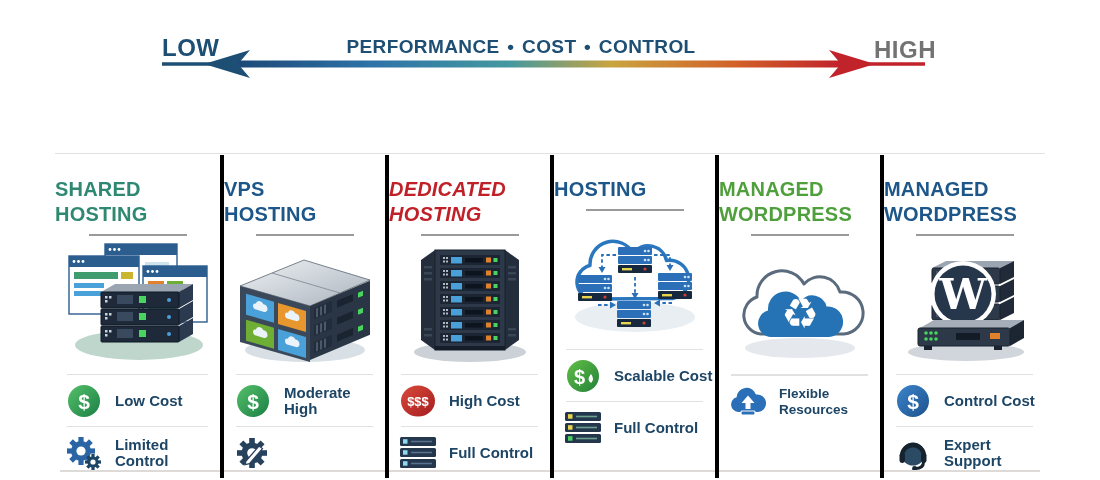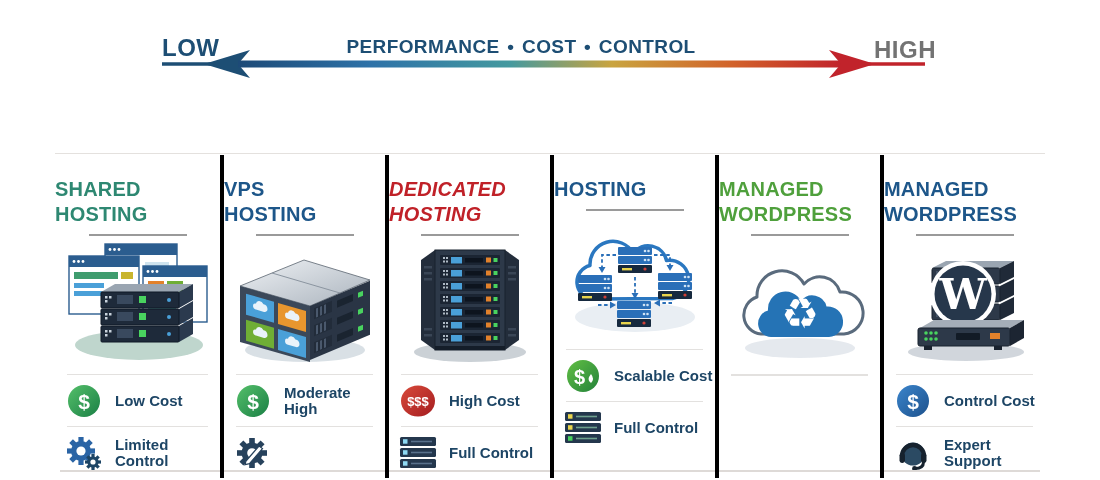--- a/index.html
+++ b/index.html
@@ -449,20 +449,30 @@
     <div class="illus">
       <svg width="150" height="126" viewBox="0 0 150 126">
         <ellipse cx="75" cy="106" rx="55" ry="10" fill="#dfe4ea" opacity="0.8"></ellipse>
         <path d="M36,92 a19,19 0 0 1 -4,-37 a25,25 0 0 1 47,-13 a21,21 0 0 1 36,8 a16,16 0 0 1 4,42 z" fill="#fff" stroke="#5a6b7d" stroke-width="3" stroke-linejoin="round"></path>
         <path d="M46,95 a13.5,13.5 0 0 1 -3,-26.5 a17.5,17.5 0 0 1 33,-9.5 a14.5,14.5 0 0 1 25.5,5.5 a11.5,11.5 0 0 1 2.5,30.5 z" fill="#2573b5"></path>
         <text x="75" y="86" font-size="42" text-anchor="middle" fill="#fff" font-family="&quot;DejaVu Sans&quot;,sans-serif">♻</text>
       </svg>
     </div>
     <div class="rule"></div>
     <div class="rule"></div>
+    <div class="feature">
+      <span class="ficon">
+        <svg width="38" height="32" viewBox="0 0 38 32">
+          <path d="M9,26 A7.5,7.5 0 0 1 7.6,11.3 A10,10 0 0 1 27,8.5 A7,7 0 0 1 29.5,26 Z" fill="#2a6fb8"></path>
+          <polygon points="19,9.5 25.5,17 21.5,17 21.5,23 16.5,23 16.5,17 12.5,17" fill="#fff"></polygon>
+          <rect x="12" y="25" width="14" height="4" rx="1" fill="#2a6fb8" stroke="#fff" stroke-width="1.2"></rect>
+        </svg>
+        </span>
+      <span class="flabel small">Flexible Resources</span>
+    </div>
   </div>
 
   <div class="col">
     <div class="title t-blue">
       <div>MANAGED</div>
       <div>WORDPRESS</div>
     </div>
     <div class="underline"></div>
     <div class="illus">
       <svg width="150" height="126" viewBox="0 0 150 126">

